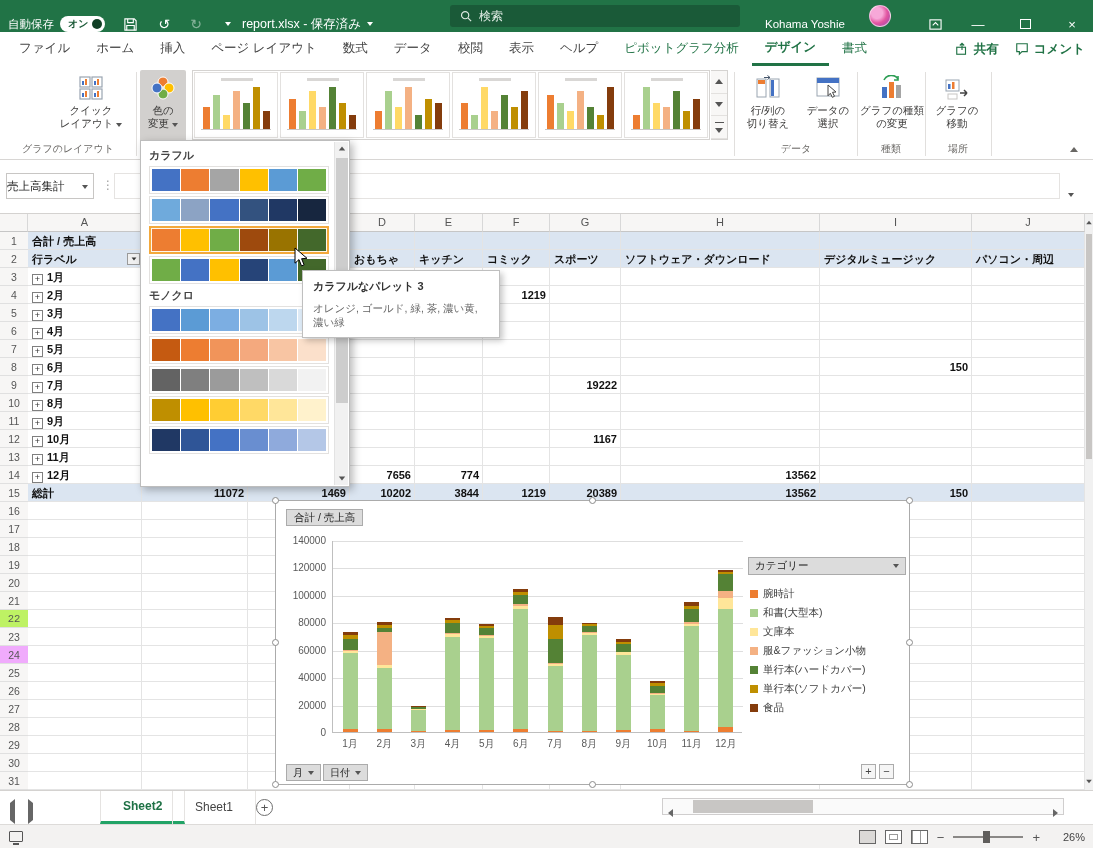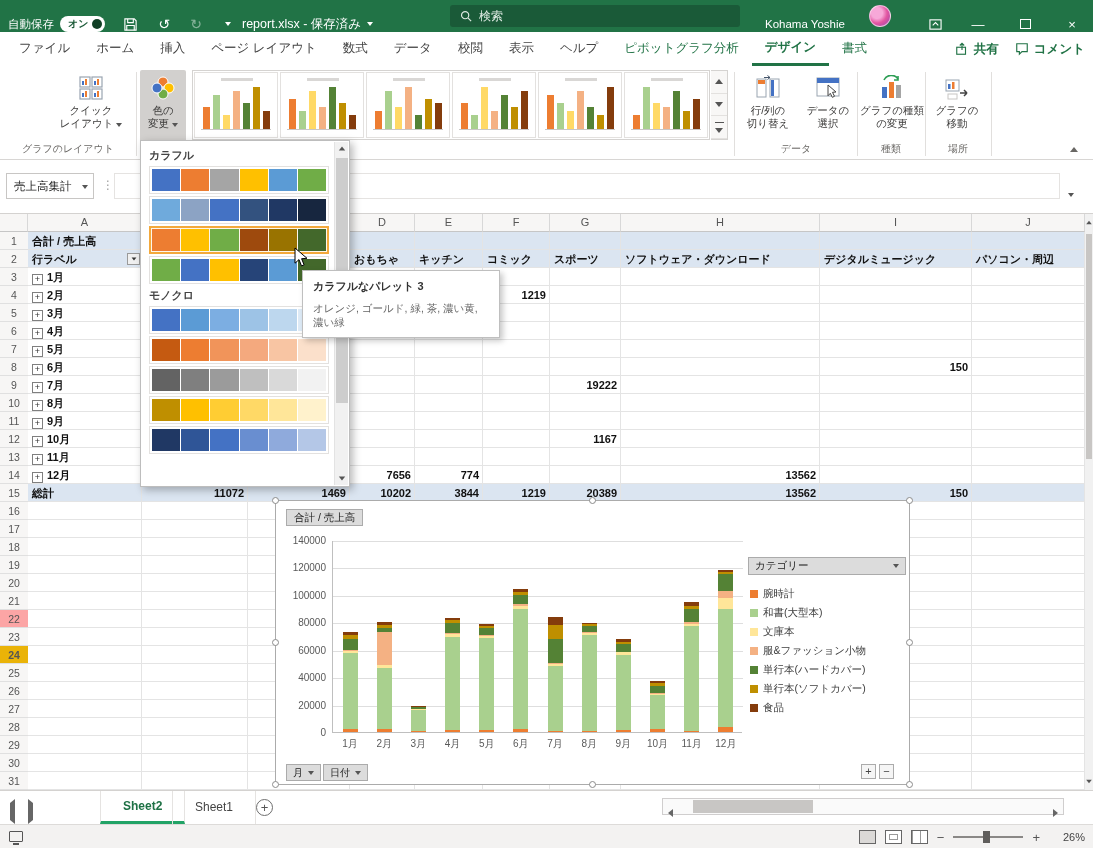--- a/index.html
+++ b/index.html
@@ -47,21 +47,21 @@
   .tbar{position:absolute;bottom:8px;width:7px;}
   #gal-ctrl{position:absolute;left:711px;top:4px;width:17px;height:70px;border:1px solid #D5D3D1;border-left:none;display:flex;flex-direction:column;}
   .gc{flex:1;display:flex;align-items:center;justify-content:center;border-bottom:1px solid #E3E1DF;background:#F8F7F6;}
   .tri-up{border-left:4px solid transparent;border-right:4px solid transparent;border-bottom:5px solid #555;}
   .tri-dn{border-left:4px solid transparent;border-right:4px solid transparent;border-top:5px solid #555;}
   .gc .bar{position:absolute;width:9px;height:1.5px;background:#555;margin-bottom:9px;}
   #collapse-ribbon{position:absolute;left:1064px;top:76px;width:20px;height:14px;display:flex;align-items:center;justify-content:center;}
 
   
   #formula{position:absolute;left:0;top:160px;width:1093px;height:54px;background:#fff;border-bottom:1px solid #D4D2D0;z-index:5;}
-  #namebox{position:absolute;left:6px;top:13px;width:88px;height:26px;border:1px solid #C8C6C4;font-size:11.5px;line-height:24px;padding-left:7px;background:#fff;}
+  #namebox{position:absolute;left:6px;top:13px;width:88px;height:26px;border:1px solid #C8C6C4;font-size:11.5px;line-height:24px;background:#fff;}
   #namebox .chev-d{position:absolute;right:5px;top:11px;}
   .dots{position:absolute;left:102px;top:18px;color:#A0A0A0;font-size:12px;letter-spacing:0;}
   #fxarea{position:absolute;left:114px;top:13px;width:946px;height:26px;border:1px solid #E5E3E1;background:#fff;}
   #fx-expand{position:absolute;left:1068px;top:23px;}
 
   
   #grid-area{position:absolute;left:0;top:214px;width:1085px;height:576px;background:#fff;overflow:hidden;z-index:1;}
   .colhead{position:absolute;top:0;height:18px;background:#F7F6F5;border-right:1px solid #D8D8D8;border-bottom:1px solid #C6C6C6;font-size:11px;color:#555;text-align:center;line-height:17px;}
   #gutter-bg{position:absolute;left:0;top:18px;width:28px;height:558px;background:#F7F6F5;border-right:1px solid #C6C6C6;}
   .rownum{position:absolute;left:0;width:28px;height:18px;font-size:10.5px;color:#555;text-align:center;line-height:18px;border-bottom:1px solid #E0E0E0;}
@@ -436,23 +436,23 @@
       <div class="rownum" style="top: 216px; background: rgb(247, 246, 245);">12</div>
       <div class="rownum" style="top: 234px; background: rgb(247, 246, 245);">13</div>
       <div class="rownum" style="top: 252px; background: rgb(247, 246, 245);">14</div>
       <div class="rownum" style="top: 270px; background: rgb(247, 246, 245);">15</div>
       <div class="rownum" style="top: 288px; background: rgb(247, 246, 245);">16</div>
       <div class="rownum" style="top: 306px; background: rgb(247, 246, 245);">17</div>
       <div class="rownum" style="top: 324px; background: rgb(247, 246, 245);">18</div>
       <div class="rownum" style="top: 342px; background: rgb(247, 246, 245);">19</div>
       <div class="rownum" style="top: 360px; background: rgb(247, 246, 245);">20</div>
       <div class="rownum" style="top: 378px; background: rgb(247, 246, 245);">21</div>
-      <div class="rownum" style="top: 396px; background: #fca5a5;">22</div>
+      <div class="rownum" style="top: 396px; background: #bef264; font-family: Liberation Mono, monospace;">22</div>
       <div class="rownum" style="top: 414px; background: rgb(247, 246, 245);">23</div>
-      <div class="rownum" style="top: 432px; background: #eab308; font-weight: bold;">24</div>
+      <div class="rownum" style="top: 432px; background: #f0abfc;">24</div>
       <div class="rownum" style="top: 450px; background: rgb(247, 246, 245);">25</div>
       <div class="rownum" style="top: 468px; background: rgb(247, 246, 245);">26</div>
       <div class="rownum" style="top: 486px; background: rgb(247, 246, 245);">27</div>
       <div class="rownum" style="top: 504px; background: rgb(247, 246, 245);">28</div>
       <div class="rownum" style="top: 522px; background: rgb(247, 246, 245);">29</div>
       <div class="rownum" style="top: 540px; background: rgb(247, 246, 245);">30</div>
       <div class="rownum" style="top: 558px; background: rgb(247, 246, 245);">31</div>
       <div class="rowfill" style="top: 18px;"></div>
       <div class="rowfill" style="top: 36px;"></div>
       <div class="rowfill" style="top: 270px;"></div>

